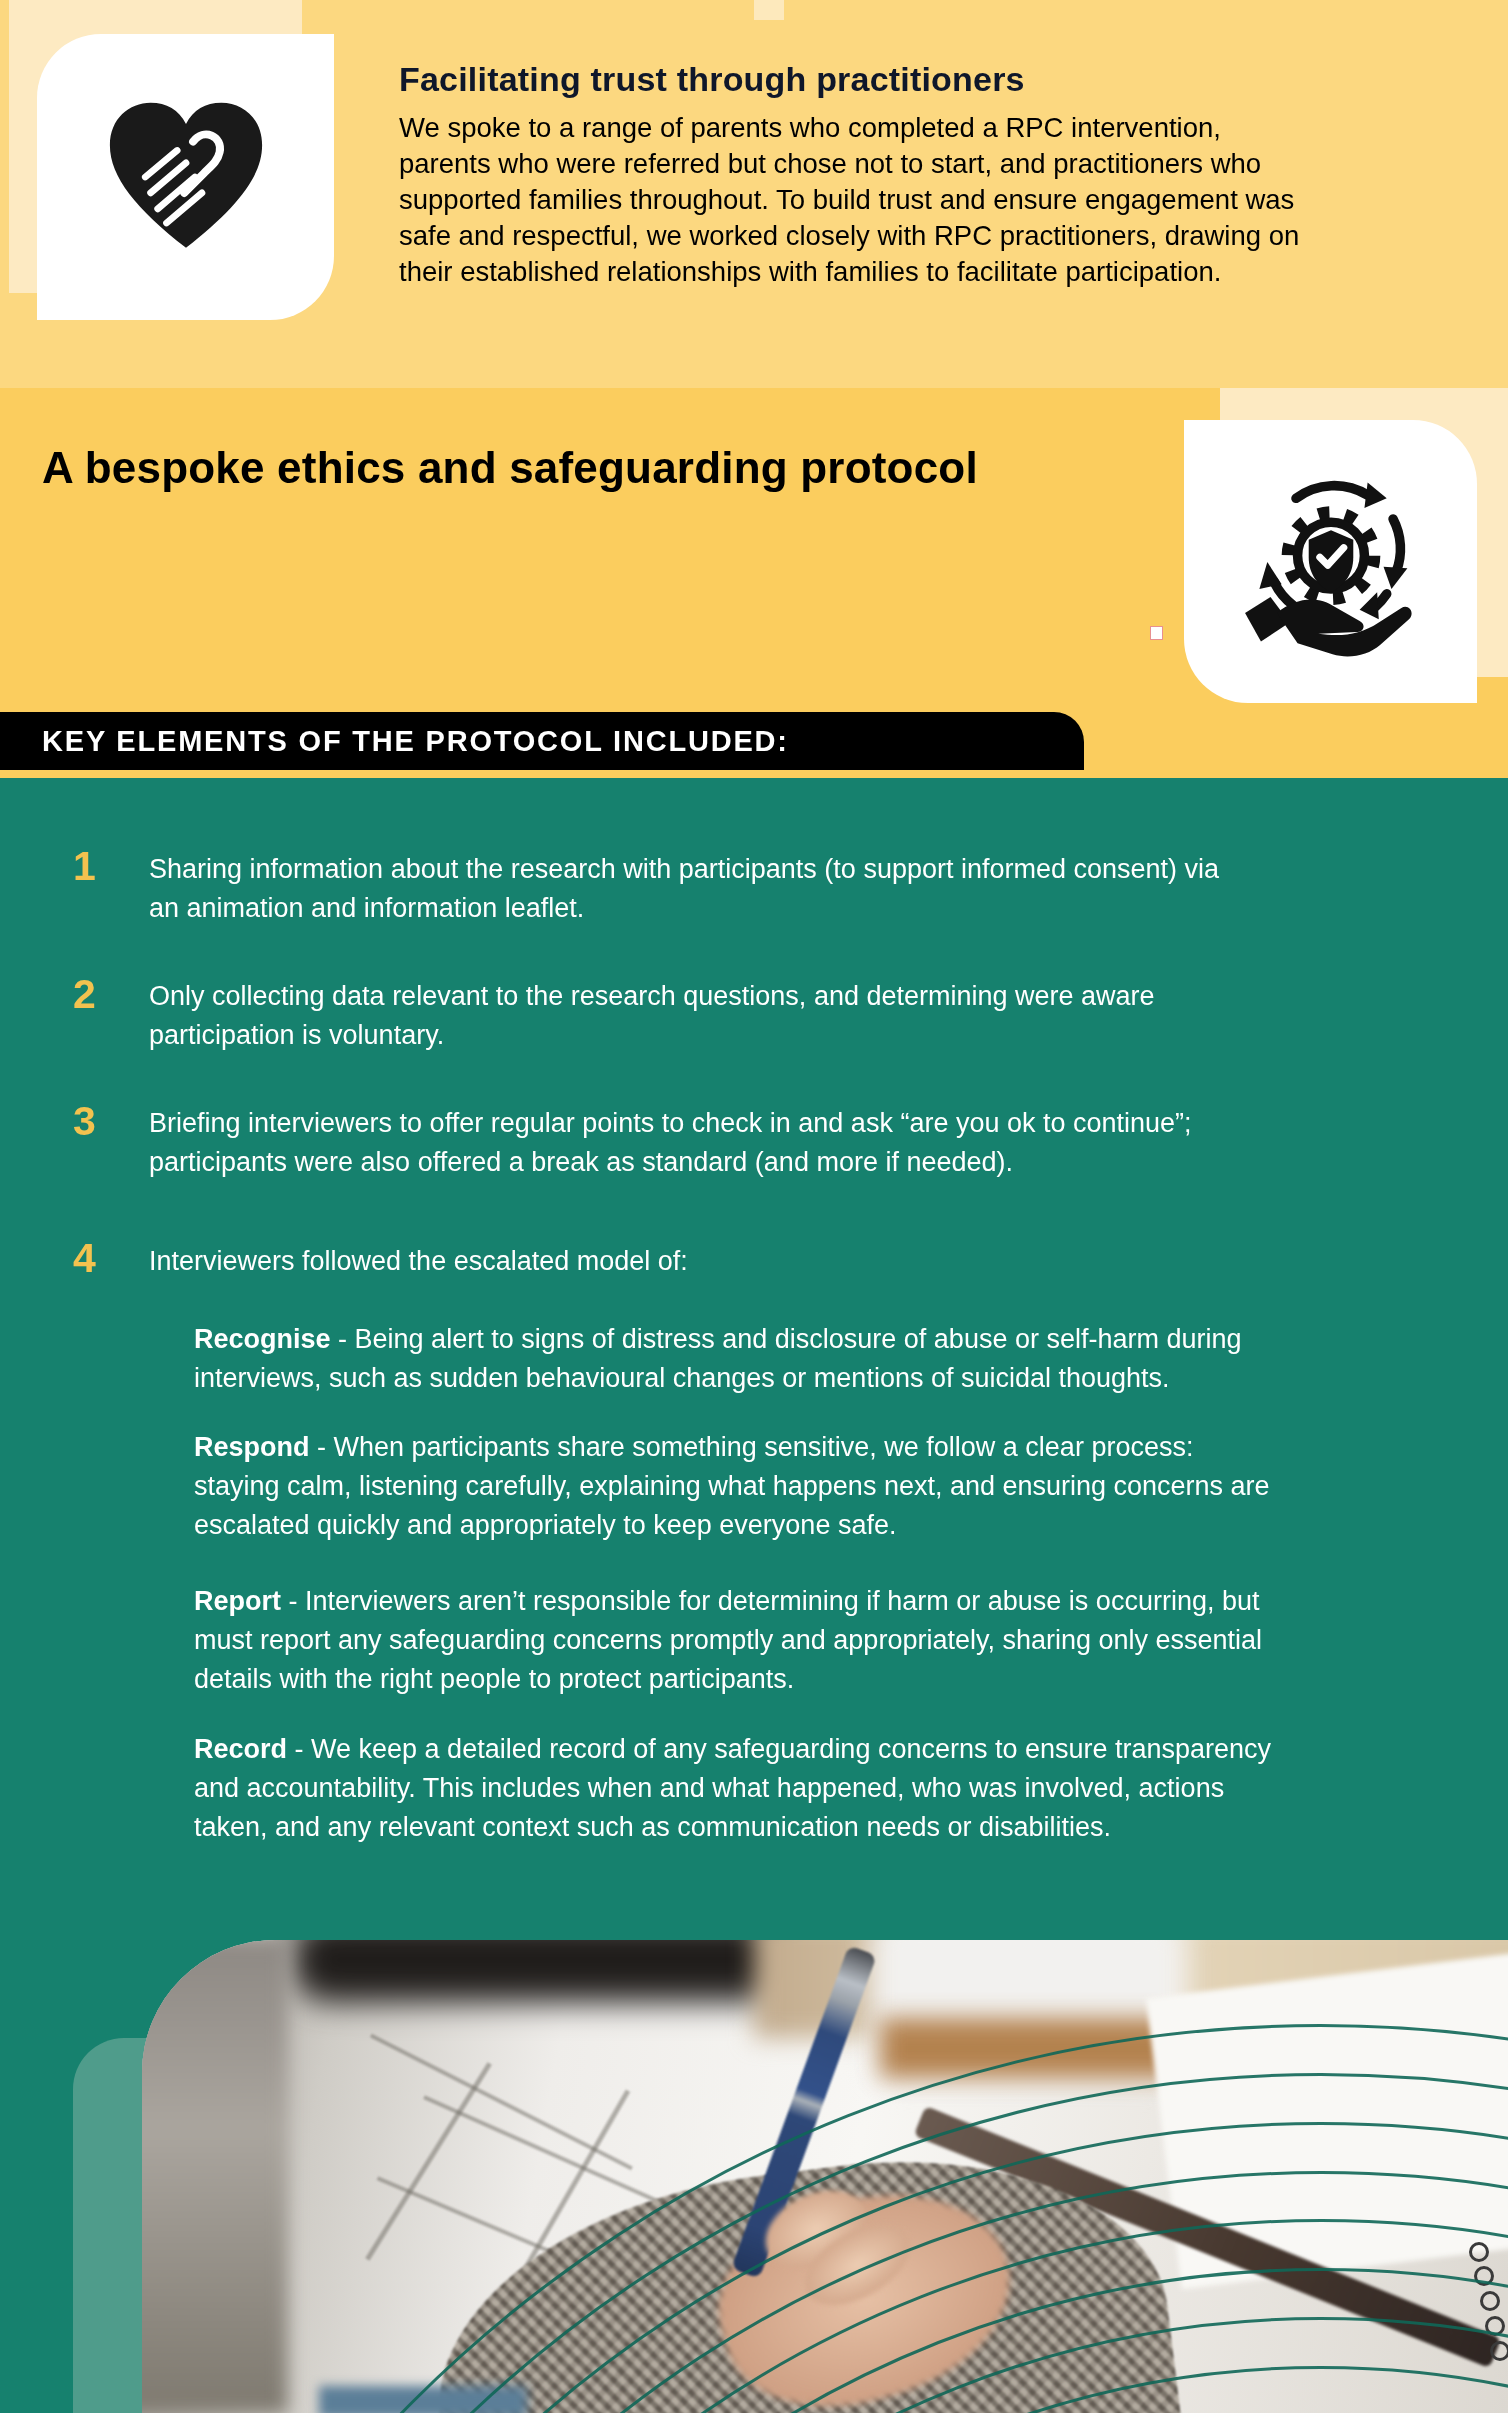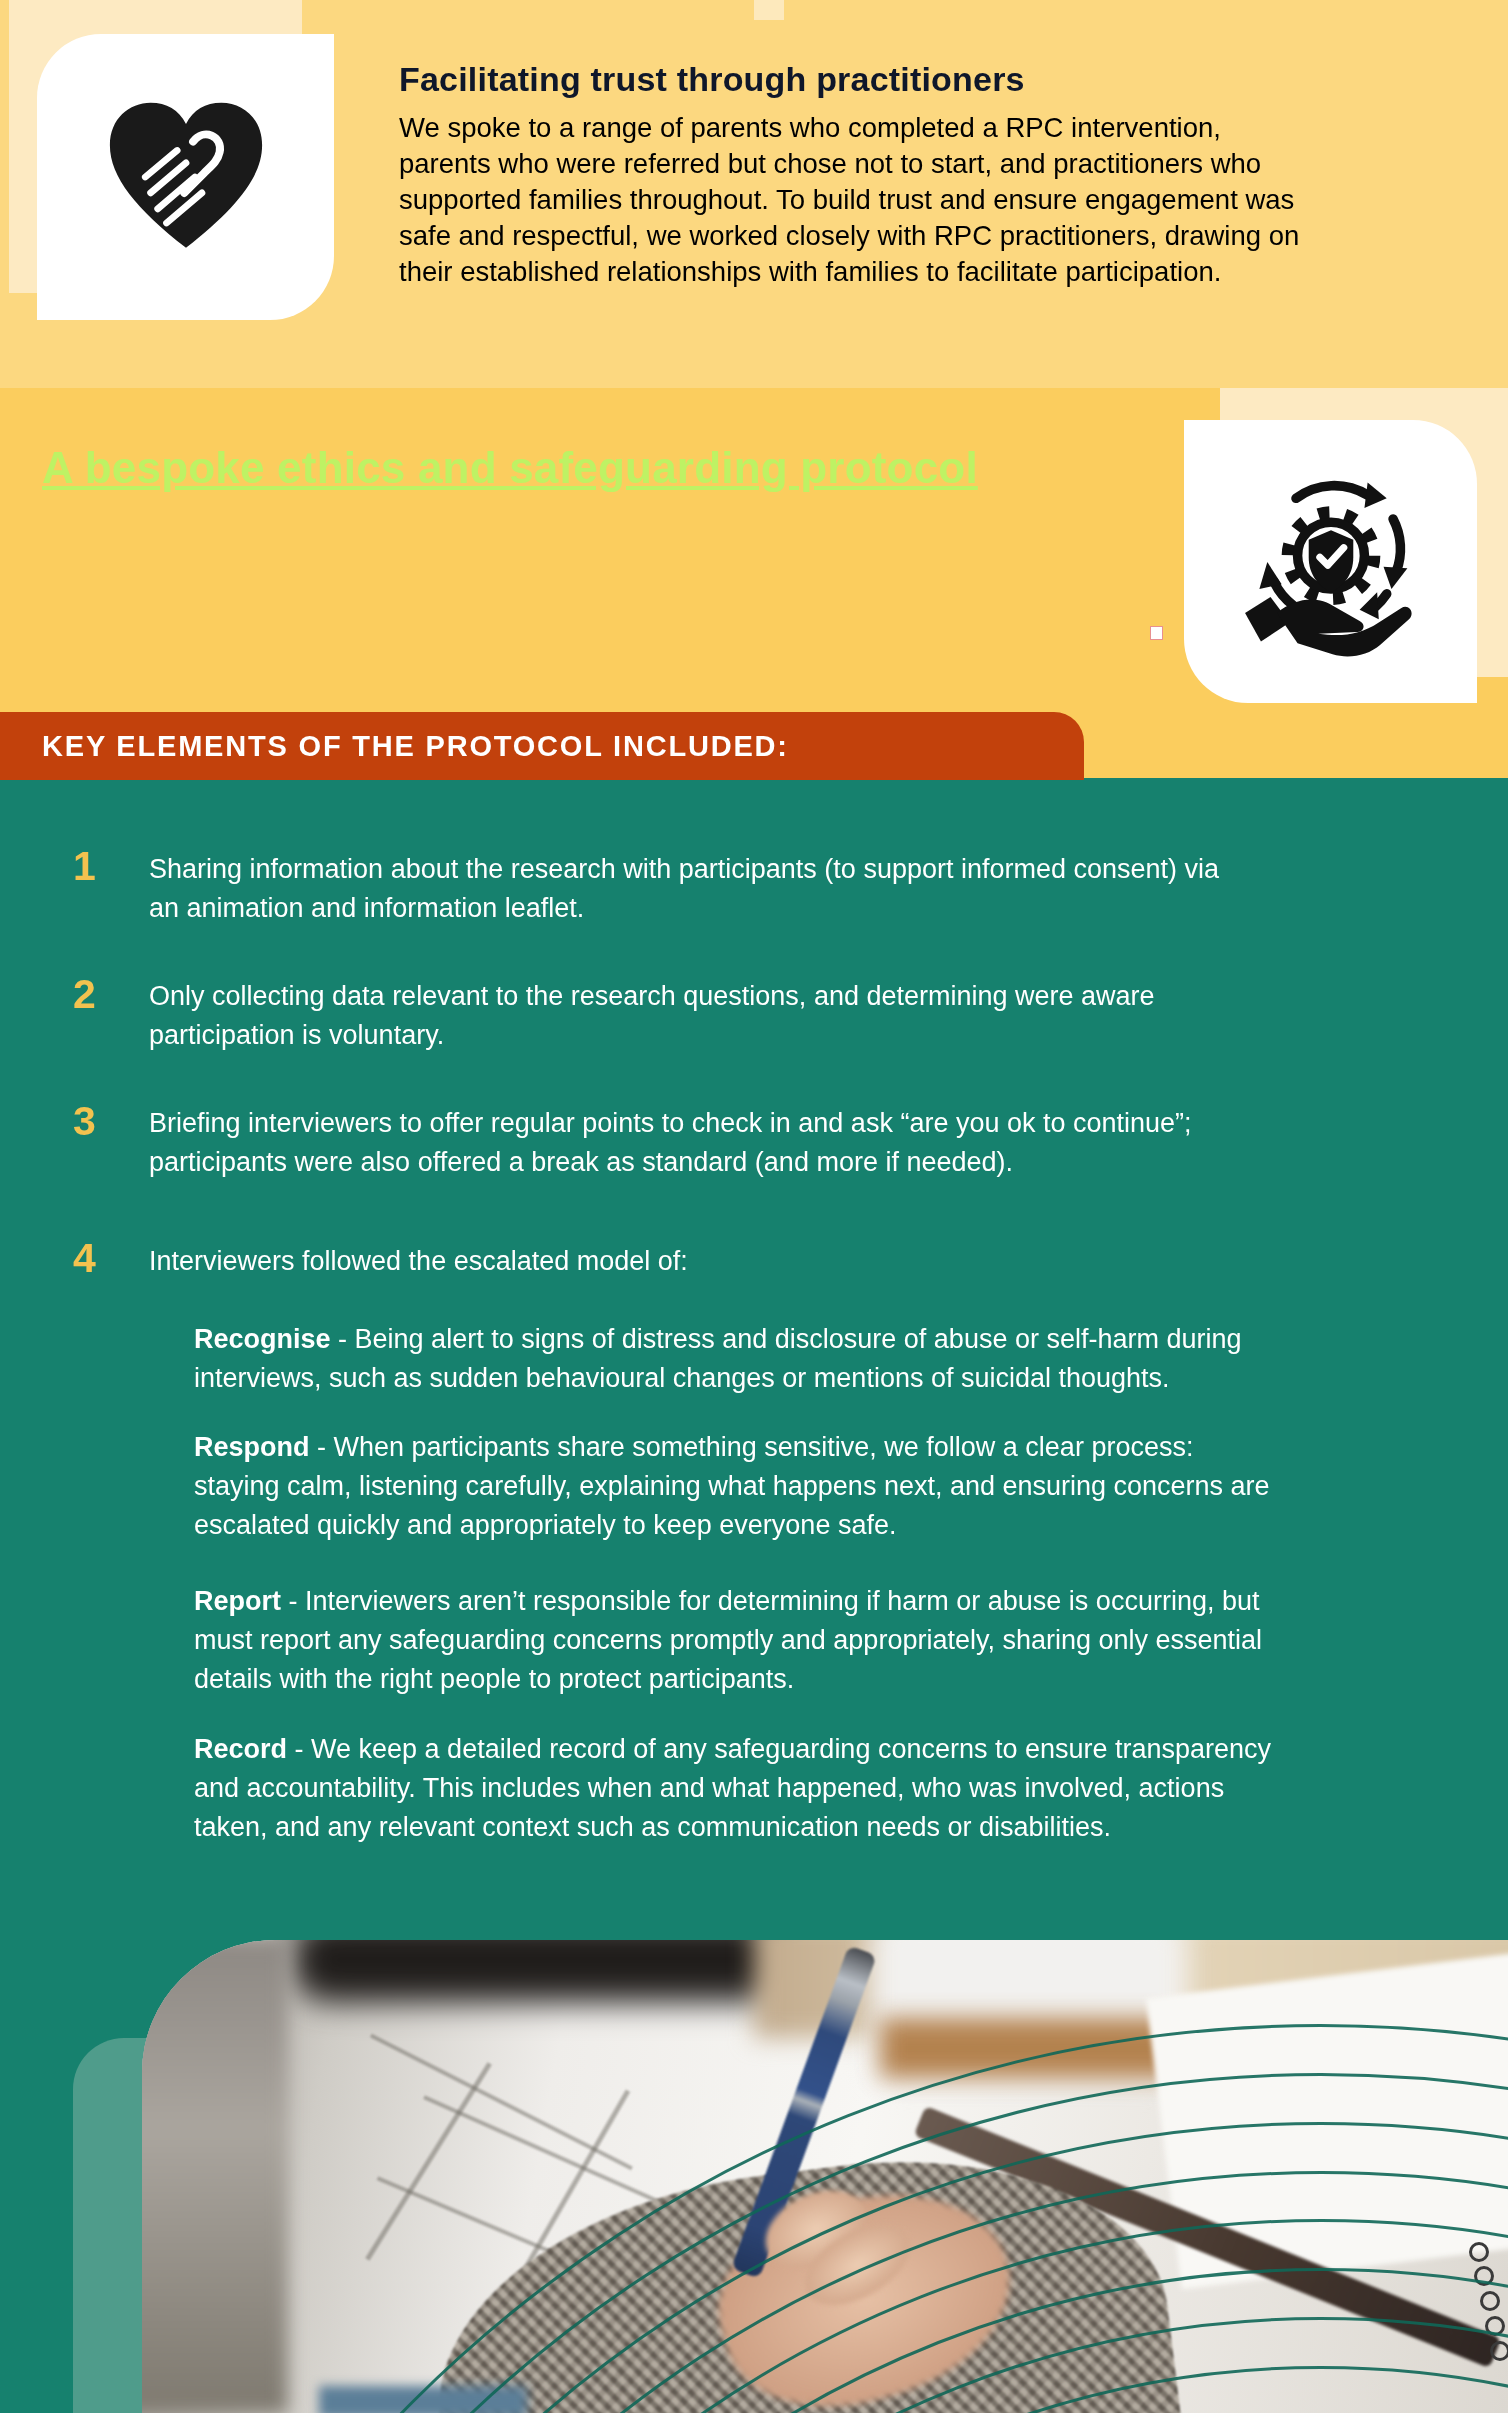--- a/index.html
+++ b/index.html
@@ -15,25 +15,25 @@
   .accent-square-pink{position:absolute;left:1150px;top:626px;width:13.3px;height:14px;background:#fff;border:1.8px solid #e89090;box-sizing:border-box;}
 
   
   .iconbox-heart{position:absolute;left:37px;top:34px;width:297px;height:286px;background:#fff;border-radius:64px 0 64px 0;}
   .iconbox-shield{position:absolute;left:1184px;top:420px;width:293px;height:283px;background:#fff;border-radius:0 64px 0 64px;}
   .iconbox-heart svg,.iconbox-shield svg{position:absolute;left:50%;top:50%;transform:translate(-50%,-50%);}
 
   
   .h1{position:absolute;left:399px;top:60px;font-size:34px;font-weight:700;color:#0f172a;letter-spacing:0.2px;}
   .p1{position:absolute;left:399px;top:110px;width:1064px;font-size:27.5px;line-height:36px;color:#000000;white-space:pre-line;}
-  .h2{position:absolute;left:42px;top:443px;font-size:44px;font-weight:700;color:#bef264;letter-spacing:0.2px;text-decoration:underline;}
+  .h2{position:absolute;left:42px;top:443px;font-size:44px;font-weight:700;color:#000000;letter-spacing:0.2px;}
   .p2{position:absolute;left:42px;top:530px;width:1109px;font-size:27.5px;line-height:39px;color:#141414;white-space:pre-line;}
 
   
-  .banner{position:absolute;left:0;top:712px;width:1084px;height:68px;background:#c2410c;border-radius:0 30px 0 0;}
+  .banner{position:absolute;left:0;top:712px;width:1084px;height:58px;background:#000000;border-radius:0 30px 0 0;}
   .banner-label{position:absolute;left:42px;top:50%;transform:translateY(-50%);font-size:29px;font-weight:700;color:#fff;letter-spacing:1.8px;}
 
   
   .item-num{position:absolute;font-size:41px;font-weight:700;color:#f3c24f;line-height:39px;}
   .item-txt{position:absolute;left:149px;width:1268px;font-size:27px;line-height:39px;color:#fff;white-space:pre-line;}
   .n1{left:73px;top:847px;} .t1{top:850px;}
   .n2{left:73px;top:975px;} .t2{top:977px;}
   .n3{left:73px;top:1102px;} .t3{top:1104px;}
   .n4{left:73px;top:1239px;} .t4{top:1242px;}
 

